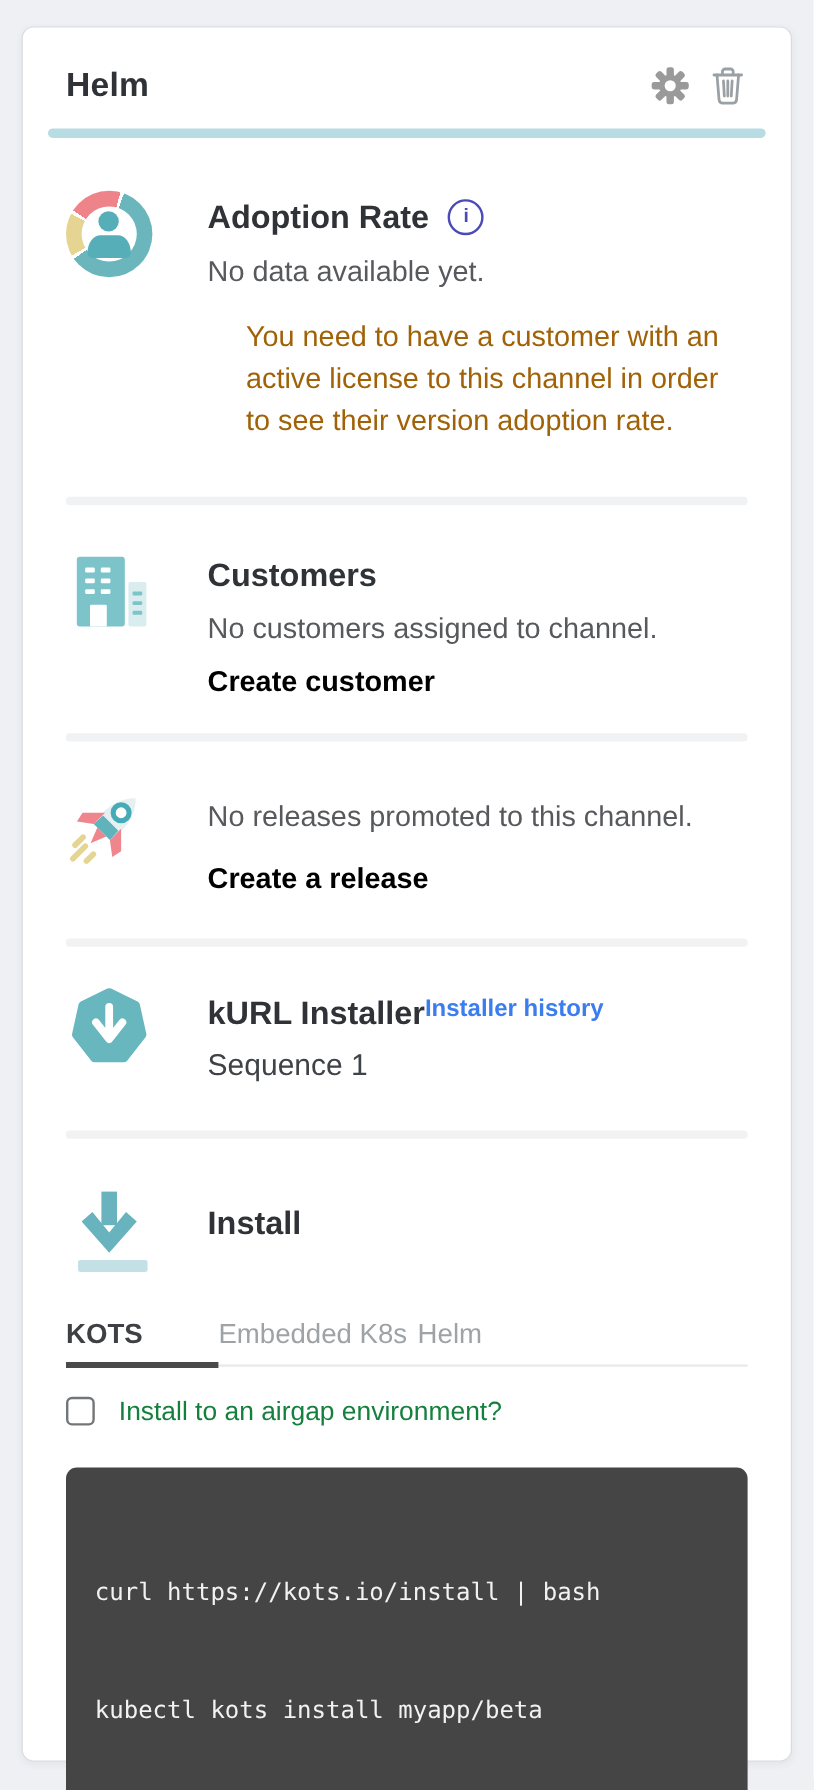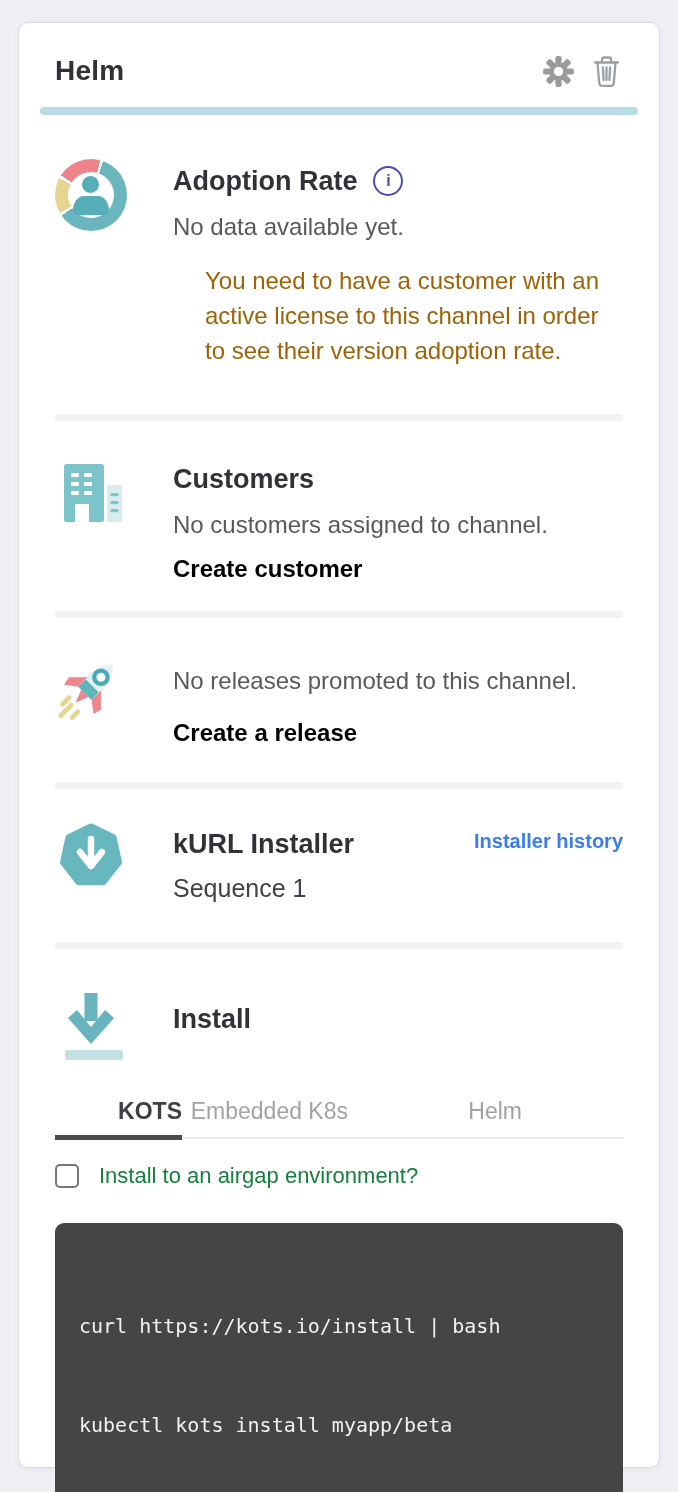--- a/index.html
+++ b/index.html
@@ -52,34 +52,34 @@
     width:72px; height:72px; border-radius:50%; position:relative;
     background:conic-gradient(#ef838a 0deg 15deg, #fff 15deg 20deg,
                #6bb5bd 20deg 235deg, #fff 235deg 240deg,
                #e5d492 240deg 298deg, #fff 298deg 303deg, #ef838a 303deg 360deg);
   }
   .donut::after { content:""; position:absolute; inset:13px; background:#fff; border-radius:50%; }
   .person-head { position:absolute; width:17px; height:17px; border-radius:50%; background:#56aeb9; left:27px; top:17px; z-index:2; }
   .person-body { position:absolute; width:36px; height:19px; background:#56aeb9; left:18px; top:37px; z-index:2;
                  border-radius:12px 12px 5px 5px / 16px 16px 5px 5px; }
 
-  .title-row-split { display:flex; justify-content:space-between; align-items:flex-start; }
+  .title-row-split { display:flex; justify-content:flex-start; align-items:flex-start; }
   .history-link { font-size:20px; font-weight:700; color:#3b7def; margin-top:8px; cursor:pointer; }
   .sequence-text { font-size:25px; color:#3f4246; line-height:32px; margin-top:10px; }
 
   .info-badge {
     width:26px; height:26px; border:2.5px solid #4b4bb7; border-radius:50%;
     color:#4b4bb7; font-size:16px; font-weight:700;
     display:flex; align-items:center; justify-content:center; box-sizing:content-box;
     cursor:pointer;
   }
 
   
   .tabs { display:flex; margin-top:30px; border-bottom:2px solid #e9eaec; }
-  .tab { height:44px; line-height:36px; text-align:right; font-size:23px; color:#9fa3a6;
+  .tab { height:44px; line-height:36px; text-align:left; font-size:23px; color:#9fa3a6;
          position:relative; cursor:pointer; box-sizing:border-box; }
   .tab-kots { width:127px; }
   .tab-embedded { width:166px; }
   .tab-helm { width:174px; }
   .tab.active { color:#3e4043; font-weight:700; }
   .tab.active::after { content:""; position:absolute; left:0; right:0; bottom:-3px; height:5px; background:#4a4a4a; }
 
   .airgap-row { display:flex; align-items:center; gap:20px; margin-top:24px; }
   .checkbox { width:20px; height:20px; border:2.5px solid #737679; border-radius:5px; background:#fff; cursor:pointer; flex:0 0 auto; }
   .airgap-label { font-size:22px; color:#15803d; }

